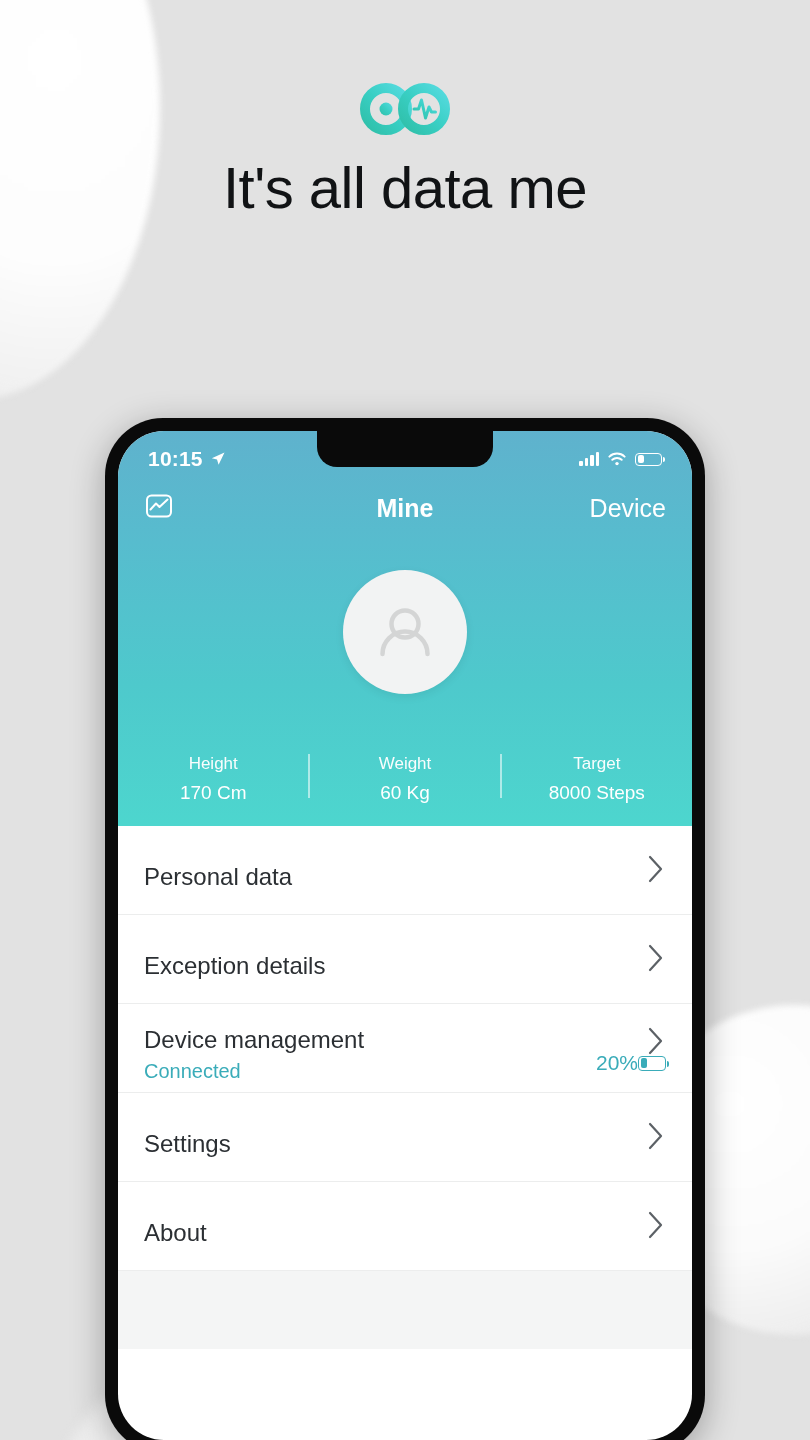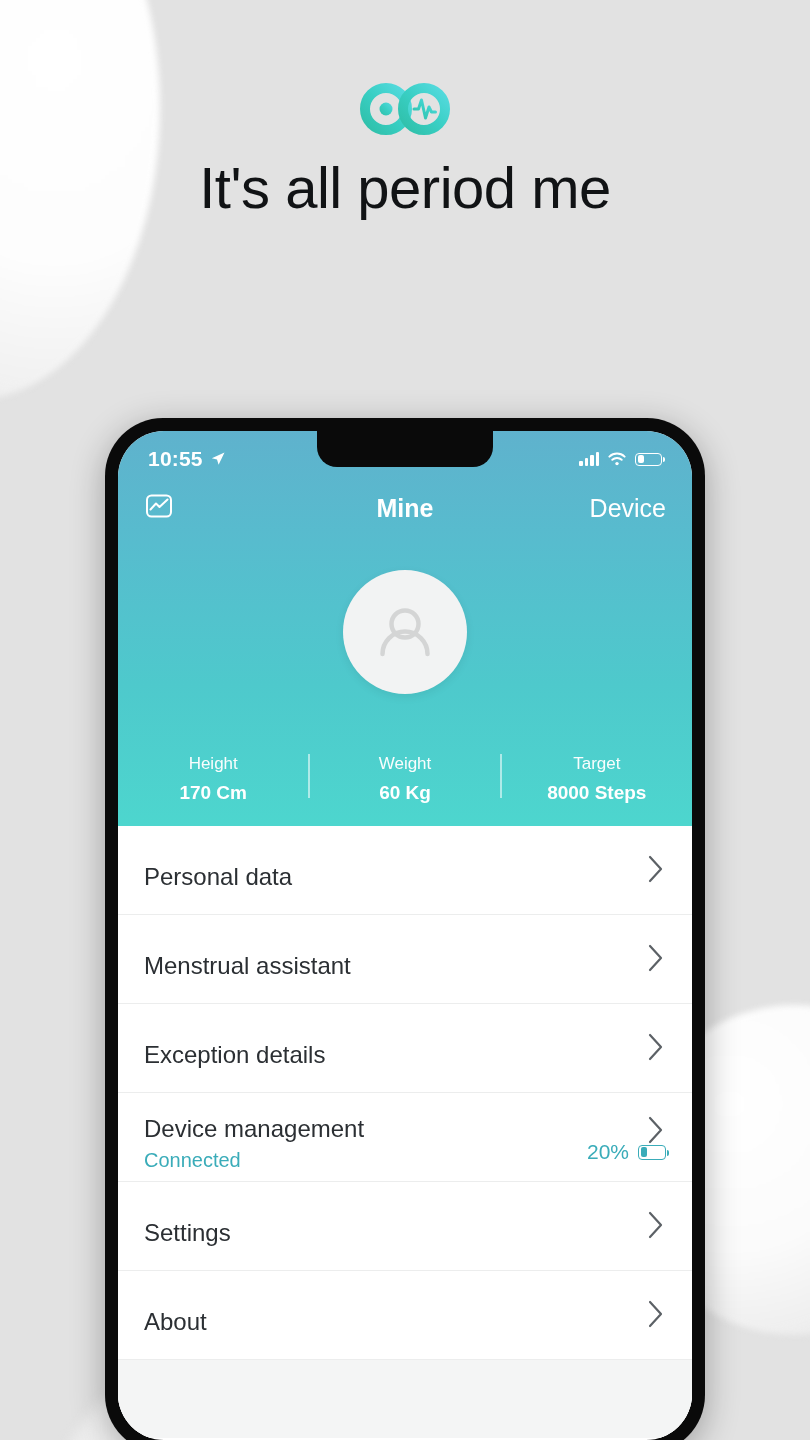--- a/index.html
+++ b/index.html
@@ -153,40 +153,40 @@
   }
 
   
   .stats {
     position:absolute; left:0; right:0; bottom:22px;
     display:flex; 
     color:#fff;
   }
   .stat { flex:1; text-align:center; }
   .stat-label { font-size:17px; font-weight:500; opacity:0.97; }
-  .stat-value { font-size:19px; font-weight:700; margin-top:8px; }
+  .stat-value { font-size:19px; font-weight:400; margin-top:8px; }
   .stat-div { width:1.4px; height:44px; background:rgba(255,255,255,0.55); }
 
   
   .list { background:#fff; }
   .row {
     position:relative;
     height:89px;
     display:flex; align-items:center;
     padding:12px 28px 0 26px;
   }
   .row::after {
     content:""; position:absolute;
     left:0; right:0; bottom:0; height:1px;
     background:#eceded;
   }
   .row-texts { display:flex; flex-direction:column; justify-content:center; }
   .row-label { font-size:24px; color:#2b2f33; font-weight:400; }
   .row-sub { font-size:20px; color:#3aacb9; margin-top:6px; }
-  .row-right { margin-left:auto; display:flex; align-items:center; gap:9px; }
+  .row-right { margin-left:auto; display:flex; align-items:center; gap:0; }
   .row-meta { font-size:21px; color:#3aacb9; }
   .battery-teal {
     position:relative;
     width:28px; height:15px;
     border:1.8px solid #3aacb9;
     border-radius:4px;
   }
   .battery-teal::after{
     content:""; position:absolute; right:-4px; top:4px;
     width:2.5px; height:6px; background:#3aacb9; border-radius:0 2px 2px 0;
@@ -218,32 +218,32 @@
           <stop offset="50%" stop-color="#39cfc4"></stop>
           <stop offset="100%" stop-color="#57dbe0"></stop>
         </linearGradient>
       </defs>
       <circle cx="27" cy="28" r="21" fill="none" stroke="url(#lg)" stroke-width="10"></circle>
       <circle cx="65" cy="28" r="21" fill="none" stroke="url(#lg)" stroke-width="10"></circle>
       <circle cx="27" cy="28" r="6.5" fill="url(#lg)"></circle>
       <path d="M55 28 h4.5 l3-9 l4 18 l3.5 -11 l2.5 5 h4" fill="none" stroke="url(#lg)" stroke-width="3" stroke-linecap="round" stroke-linejoin="round"></path>
     </svg>
   </div>
-  <h1 class="headline">It's all period me</h1>
+  <h1 class="headline">It's all data me</h1>
 </div>
 
 <div id="phone">
   <div id="screen">
     <div class="notch"></div>
 
     <div class="app-header">
 
       <div class="statusbar">
         <div class="sb-left">
-          <span class="sb-time">10:55</span>
+          <span class="sb-time">10:15</span>
           <svg width="16" height="16" viewBox="0 0 16 16">
             <path d="M14.5 1.5 L1.8 7.2 L7 8.6 L8.6 13.8 Z" fill="#ffffff"></path>
           </svg>
         </div>
         <div class="sb-right">
           <span class="signal">
             <i></i>
               <i></i>
               <i></i>
               <i></i>
@@ -303,30 +303,20 @@
         <div class="row-texts">
           <span class="row-label">Personal data</span>
         </div>
         <span class="chev">
           <svg width="20" height="32" viewBox="0 0 20 32">
               <path d="M4 4 L15 16 L4 28" fill="none" stroke="#5c6166" stroke-width="2.2" stroke-linecap="round" stroke-linejoin="round"></path>
             </svg>
         </span>
       </div>
 
-      <div class="row">
-        <div class="row-texts">
-          <span class="row-label">Menstrual assistant</span>
-        </div>
-        <span class="chev">
-          <svg width="20" height="32" viewBox="0 0 20 32">
-              <path d="M4 4 L15 16 L4 28" fill="none" stroke="#5c6166" stroke-width="2.2" stroke-linecap="round" stroke-linejoin="round"></path>
-            </svg>
-        </span>
-      </div>
 
       <div class="row">
         <div class="row-texts">
           <span class="row-label">Exception details</span>
         </div>
         <span class="chev">
           <svg width="20" height="32" viewBox="0 0 20 32">
               <path d="M4 4 L15 16 L4 28" fill="none" stroke="#5c6166" stroke-width="2.2" stroke-linecap="round" stroke-linejoin="round"></path>
             </svg>
         </span>

